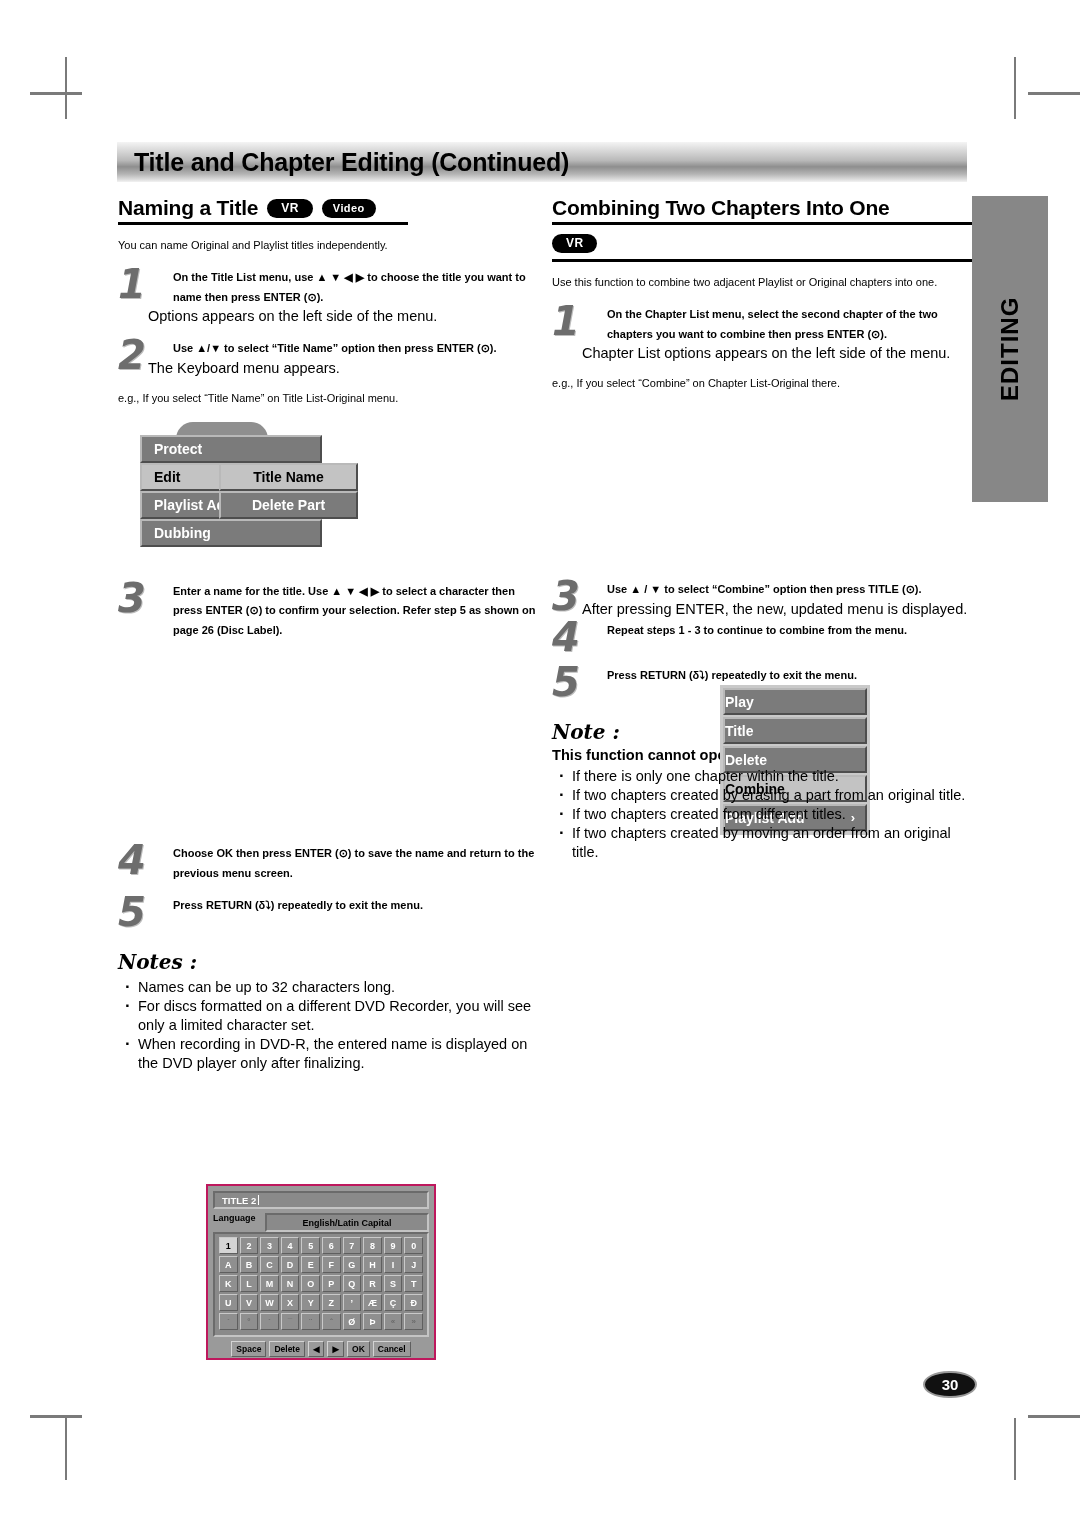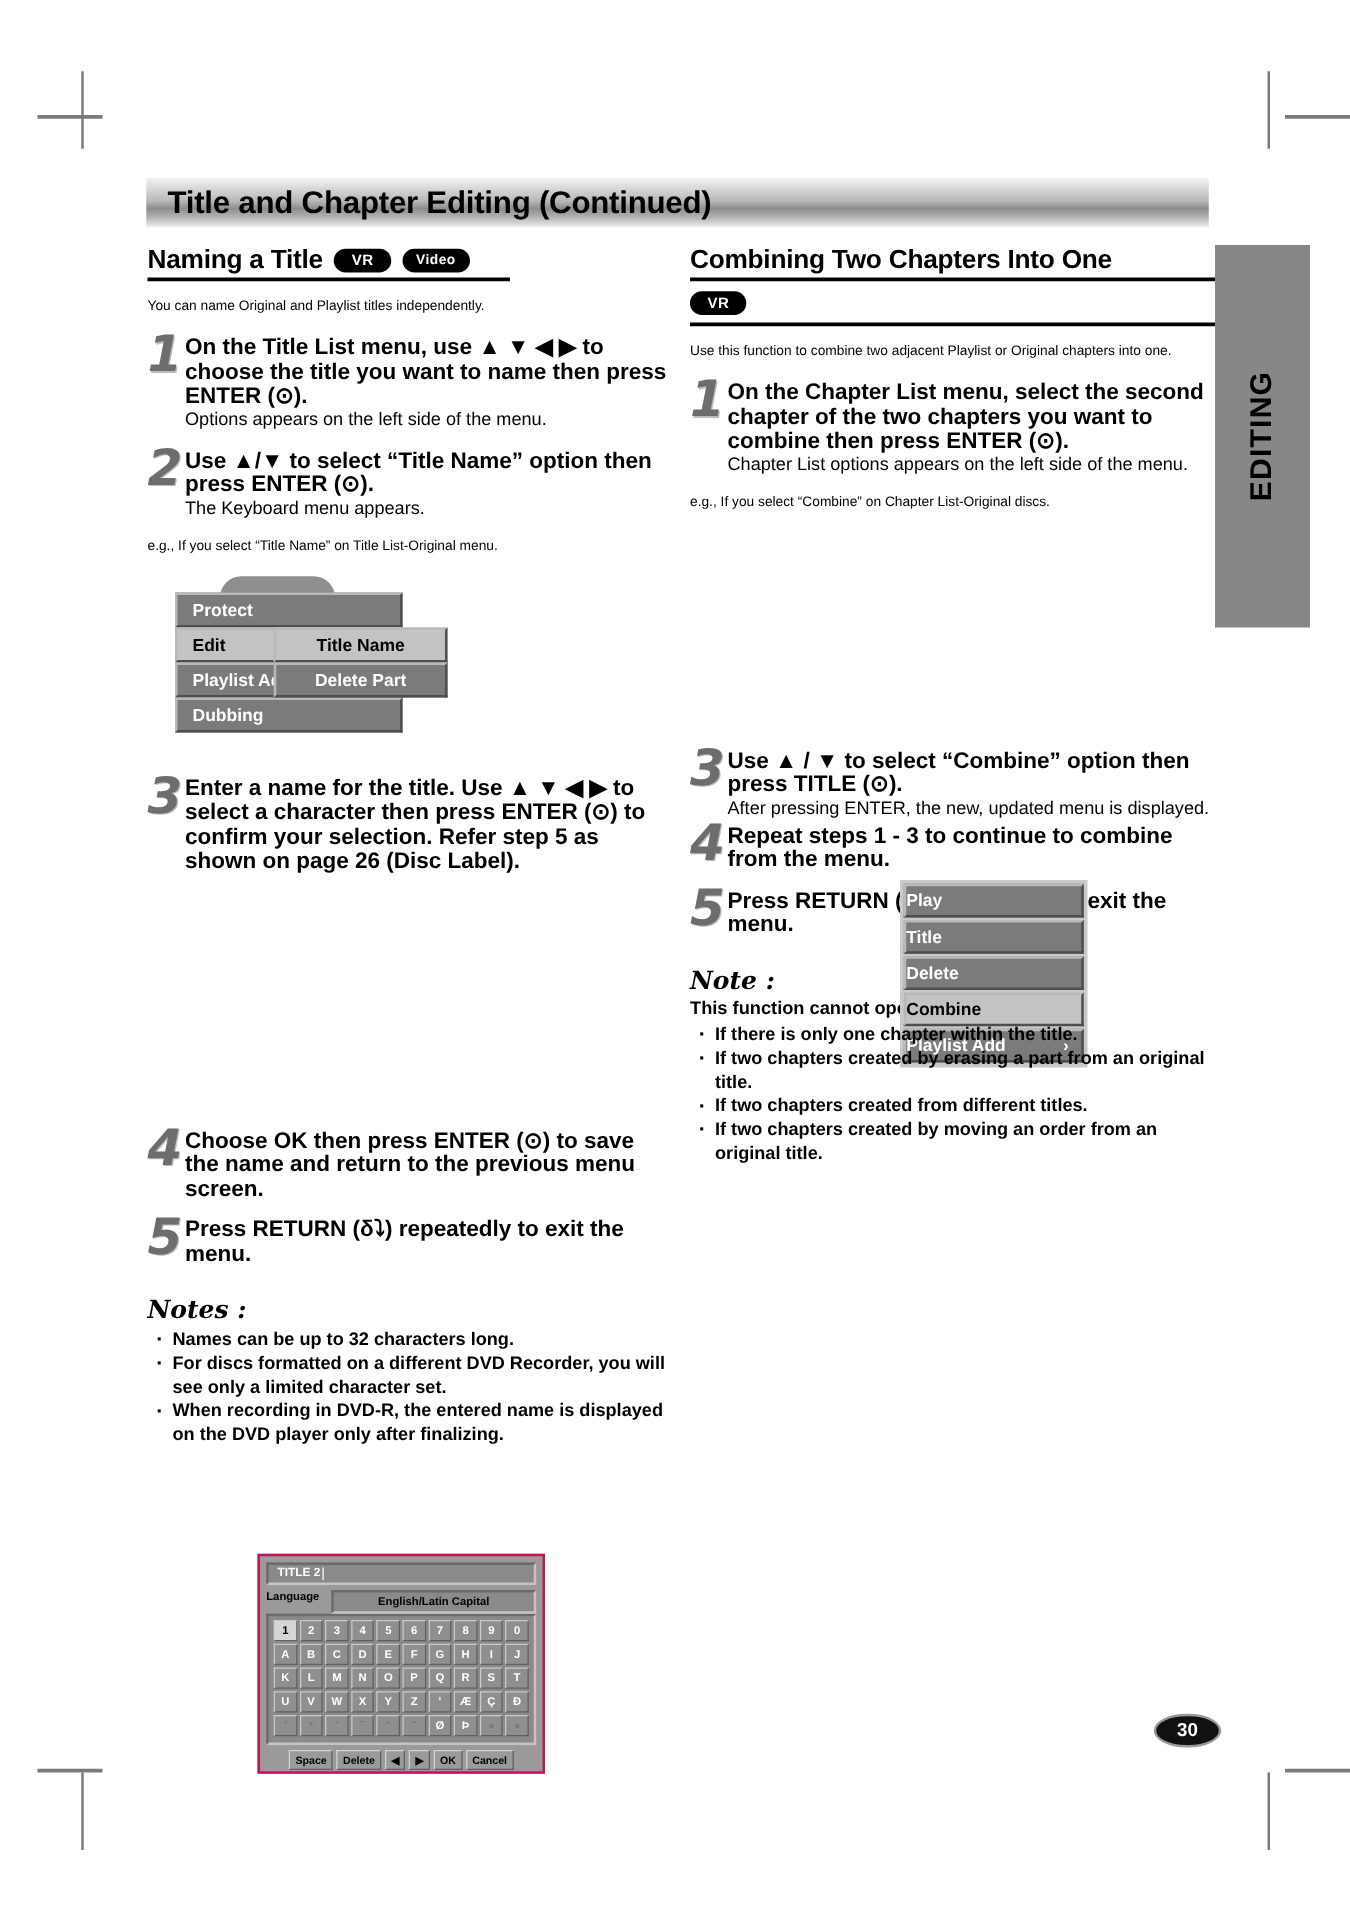--- a/index.html
+++ b/index.html
@@ -37,27 +37,27 @@
      font-size:12px;font-weight:bold;padding:3px 14px;line-height:13px;letter-spacing:.4px;}
   .badge.sm{font-size:11px;padding:3px 11px;}
 
   
   .para{font-size:11px;line-height:19px;margin-top:11px;}
   .step{display:flex;margin-top:13px;}
   .step-num{flex:0 0 30px;font-size:40px;font-weight:bold;font-style:italic;
      line-height:32px;color:#6d6d6d;text-shadow:1px 1px 0 #bdbdbd;
      font-family:"DejaVu Sans",sans-serif;}
   .step-body{flex:1;}
-  .step-bold{font-size:18px;font-weight:bold;line-height:19.5px;}
+  .step-bold{font-size:11px;font-weight:bold;line-height:19.5px;margin-left:25px;}
   .step-sub{font-size:14.5px;line-height:19px;font-weight:normal;}
 
   .note-head{font-size:20px;font-weight:bold;font-style:italic;
      font-family:"DejaVu Serif",serif;margin-top:22px;}
   .note-bold{font-size:14.6px;font-weight:bold;margin-top:3px;}
-  ul.bul{list-style:none;margin:4px 0 0 0;padding:0;font-weight:bold;}
+  ul.bul{list-style:none;margin:4px 0 0 0;padding:0;}
   ul.bul li{font-size:14.5px;line-height:19px;padding-left:20px;position:relative;}
   ul.bul li:before{content:"\00B7";position:absolute;left:7px;top:-1px;font-size:17px;font-weight:bold;}
 
   
   #osd-left{position:absolute;left:0;top:0;width:240px;height:140px;}
   .osd-cap{position:absolute;left:58px;top:0;width:92px;height:17px;background:#8f8f8f;
      border-radius:46px 46px 0 0;}
   .mitem{position:absolute;font-size:14px;font-weight:bold;color:#fff;
      display:flex;align-items:center;padding-left:12px;box-sizing:border-box;
      background:#7b7b7b;border-top:2px solid #b9b9b9;border-left:2px solid #b9b9b9;
@@ -293,21 +293,21 @@
   <div class="para">Use this function to combine two adjacent Playlist or Original chapters into one.</div>
 
   <div class="step">
     <div class="step-num">1</div>
     <div class="step-body">
       <div class="step-bold">On the Chapter List menu, select the second chapter of the two chapters you want to combine then press ENTER (⊙).</div>
       <div class="step-sub">Chapter List options appears on the left side of the menu.</div>
     </div>
   </div>
 
-  <div class="para">e.g., If you select “Combine” on Chapter List-Original discs.</div>
+  <div class="para">e.g., If you select “Combine” on Chapter List-Original there.</div>
 
   <div style="position:relative;height:165px;margin-top:14px;">
     <div id="osd-right">
       <div class="ritem">Play</div>
       <div class="ritem">Title</div>
       <div class="ritem">Delete</div>
       <div class="ritem sel">Combine</div>
       <div class="ritem">
         <span>Playlist Add</span>
         <span class="arrow">›</span>

